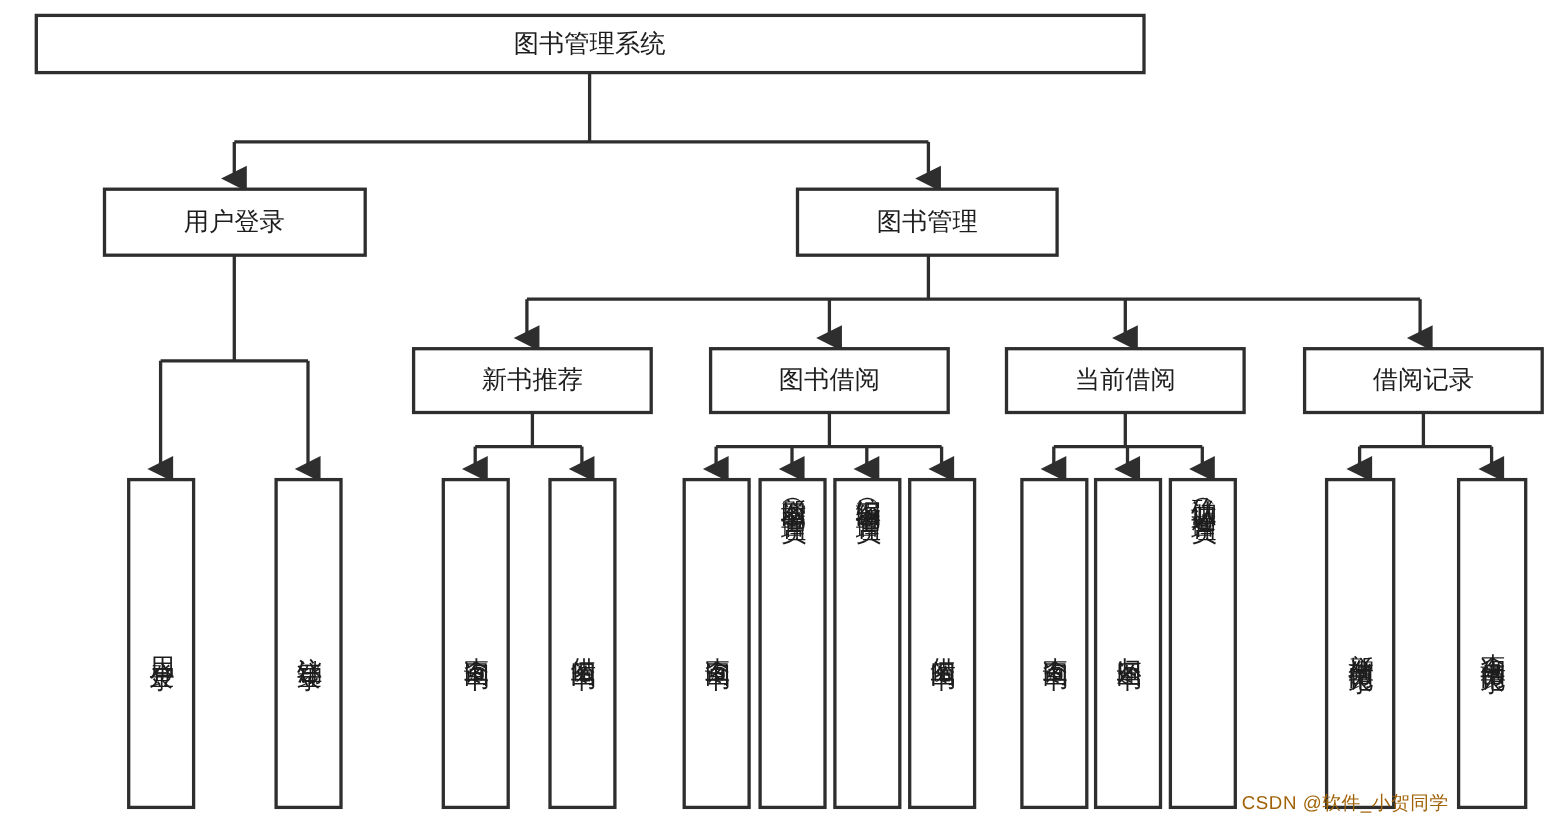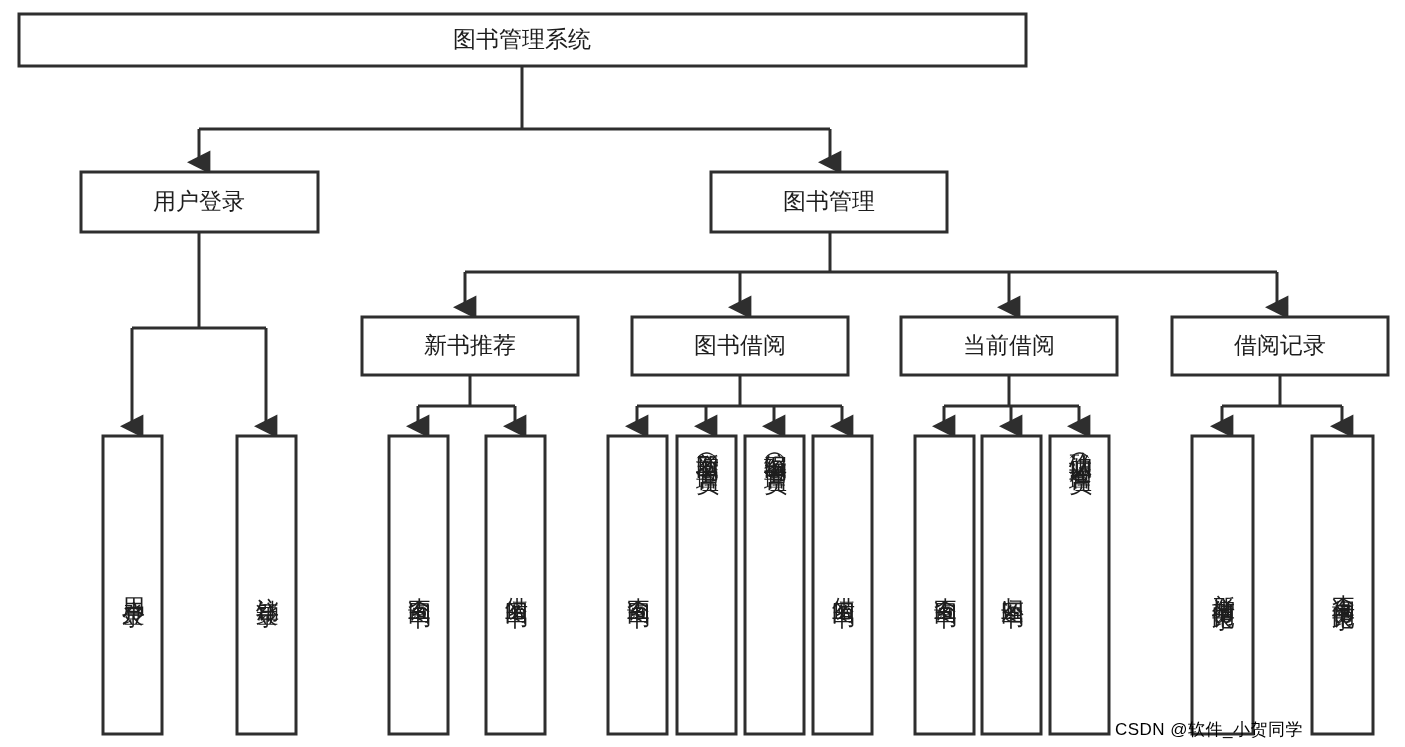--- a/index.html
+++ b/index.html
@@ -1,42 +1,42 @@
 <!DOCTYPE html>
 <html><head>
 <meta charset="utf-8">
 <style>
   html,body{margin:0;padding:0;background:#ffffff;}
   body{
     width:1405px;height:747px;
     font-family:"Liberation Sans","DejaVu Sans",sans-serif;
     overflow:hidden;
   }
-  #diagram-root{position:relative;width:1315px;height:747px;background:#fff;}
+  #diagram-root{position:relative;width:1315px;height:747px;background:#fff;margin-left:14px;}
   svg.tree{position:absolute;left:0;top:0;width:1405px;height:747px;display:block;}
   .node-rect{fill:#ffffff;stroke:#2e2e2e;stroke-width:3;}
   .edge{stroke:#2e2e2e;stroke-width:3;fill:none;stroke-linecap:butt;}
   .node-label{
     font-family:"Liberation Sans","DejaVu Sans",sans-serif;
     fill:#1d1d1d;
     font-size:23px;
     text-anchor:middle;
     dominant-baseline:middle;
   }
   .node-label.vert{
     font-size:23px;
     writing-mode:vertical-rl;
     text-orientation:upright;
     letter-spacing:3px;
   }
   .watermark{
     position:absolute;
     right:12px;bottom:6px;
     font-size:17px;
-    color:#000000;
+    color:#a16207;
     font-family:"Liberation Sans","DejaVu Sans",sans-serif;
     white-space:nowrap;
     letter-spacing:0.5px;
     pointer-events:none;
   }
 </style>
 </head>
 <body>
 
 <div id="diagram-root">

